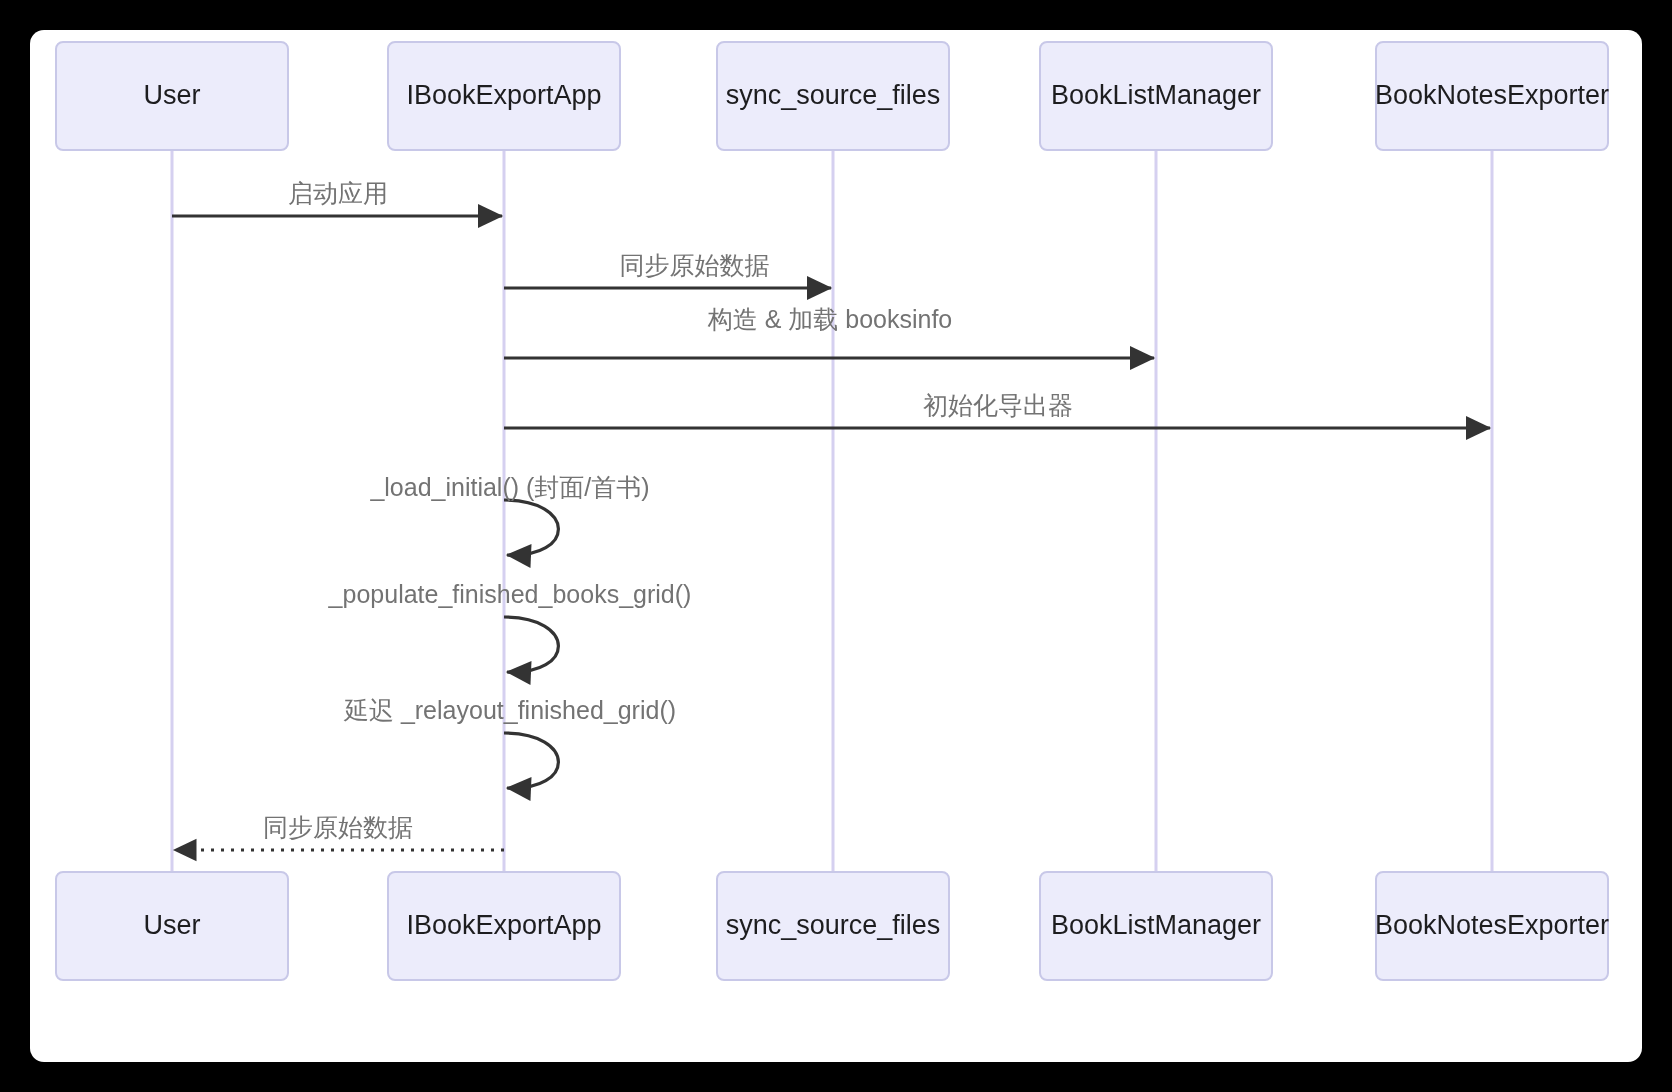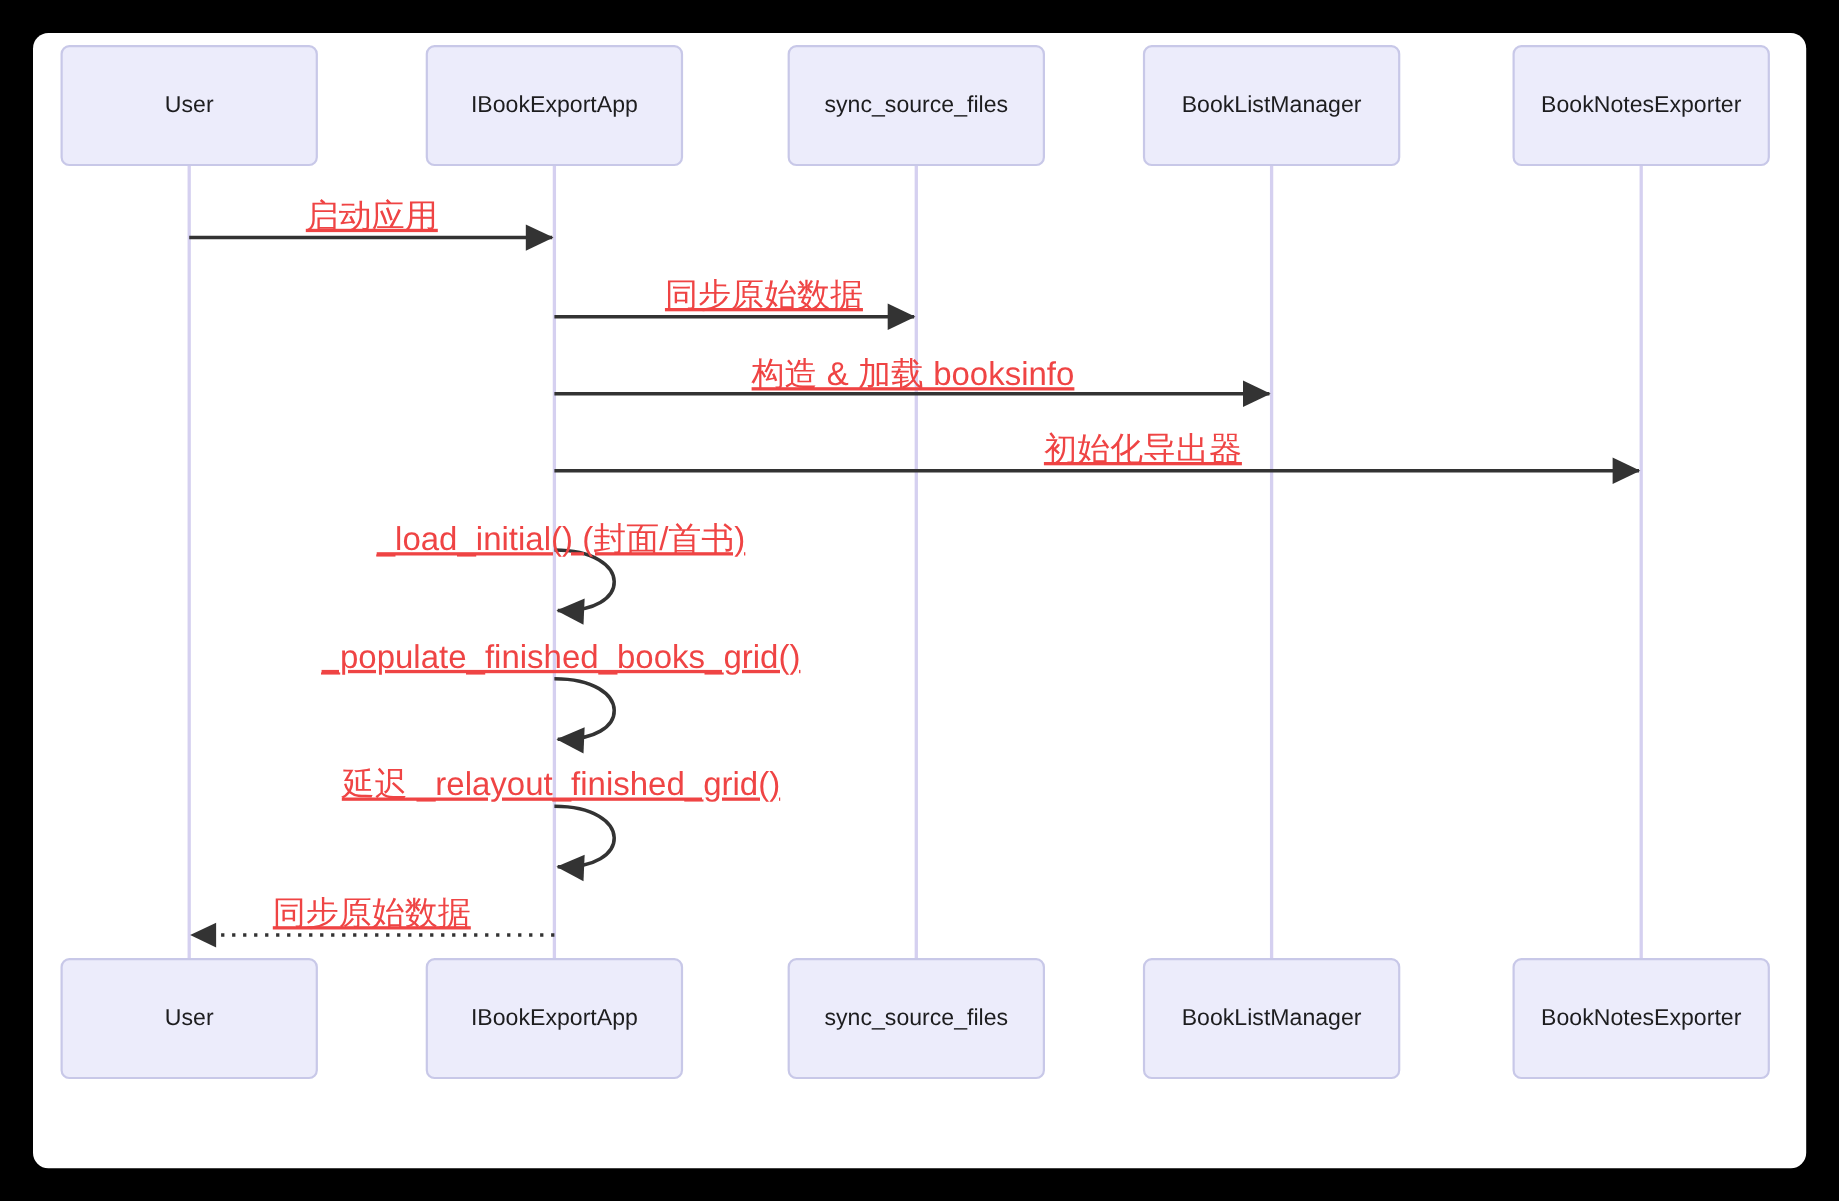--- a/index.html
+++ b/index.html
@@ -2,26 +2,26 @@
 <html><head>
 <meta charset="utf-8">
 <style>
   html,body{margin:0;padding:0;background:#000;}
   body{width:1672px;height:1092px;font-family:"Liberation Sans","DejaVu Sans",sans-serif;}
   #frame{position:relative;width:1672px;height:1092px;background:#000;overflow:hidden;}
   #canvas{position:absolute;left:30px;top:30px;width:1612px;height:1032px;background:#fff;border-radius:14px;overflow:hidden;}
   #svgroot{position:absolute;left:0;top:0;width:1612px;height:1032px;display:block;}
   .pbox-label{
     position:absolute;display:flex;align-items:center;justify-content:center;
-    text-align:center;color:#1d1d1f;font-size:21px;line-height:1.15;
+    text-align:center;color:#1d1d1f;font-size:27px;line-height:1.15;
     pointer-events:none;white-space:nowrap;
   }
   .msg-label{
-    position:absolute;color:#ef4444;font-size:30px;line-height:1.1;
-    white-space:nowrap;transform:translateX(-50%);text-decoration:underline;
+    position:absolute;color:#737373;font-size:25px;line-height:1.1;
+    white-space:nowrap;transform:translateX(-50%);
   }
 </style>
 </head>
 <body>
 
 <div id="frame">
   <div id="canvas">
     <svg id="svgroot" viewBox="0 0 1612 1032">
       <defs>
         <marker id="arrowSolid" viewBox="0 0 12 12" refX="10.5" refY="6" markerWidth="9" markerHeight="9" orient="auto-start-reverse">
@@ -67,21 +67,21 @@
         <div class="pbox-label" style="left: 358px; top: 12px; width: 232px; height: 108px; color: rgb(29, 29, 31);">IBookExportApp</div>
         <div class="pbox-label" style="left: 358px; top: 842px; width: 232px; height: 108px; color: rgb(29, 29, 31);">IBookExportApp</div>
         <div class="pbox-label" style="left: 687px; top: 12px; width: 232px; height: 108px; color: rgb(29, 29, 31);">sync_source_files</div>
         <div class="pbox-label" style="left: 687px; top: 842px; width: 232px; height: 108px; color: rgb(29, 29, 31);">sync_source_files</div>
         <div class="pbox-label" style="left: 1010px; top: 12px; width: 232px; height: 108px; color: rgb(29, 29, 31);">BookListManager</div>
         <div class="pbox-label" style="left: 1010px; top: 842px; width: 232px; height: 108px; color: rgb(29, 29, 31);">BookListManager</div>
         <div class="pbox-label" style="left: 1346px; top: 12px; width: 232px; height: 108px; color: rgb(29, 29, 31);">BookNotesExporter</div>
         <div class="pbox-label" style="left: 1346px; top: 842px; width: 232px; height: 108px; color: rgb(29, 29, 31);">BookNotesExporter</div>
         <div class="msg-label" style="left: 308px; top: 150px;">启动应用</div>
         <div class="msg-label" style="left: 638.5px; top: 222px; margin-left: 26px;">同步原始数据</div>
-        <div class="msg-label" style="left: 800px; top: 294px;">构造 &amp; 加载 booksinfo</div>
-        <div class="msg-label" style="left: 1009px; top: 362px; text-align: right;">初始化导出器</div>
+        <div class="msg-label" style="left: 800px; top: 276px;">构造 &amp; 加载 booksinfo</div>
+        <div class="msg-label" style="left: 968px; top: 362px; text-align: right;">初始化导出器</div>
         <div class="msg-label" style="left: 480px; top: 444px;">_load_initial() (封面/首书)</div>
         <div class="msg-label" style="left: 480px; top: 551px;">_populate_finished_books_grid()</div>
         <div class="msg-label" style="left: 480px; top: 667px;">延迟 _relayout_finished_grid()</div>
         <div class="msg-label" style="left: 308px; top: 784px;">同步原始数据</div>
       </div>
   </div>
 </div>
 
 </body></html>

